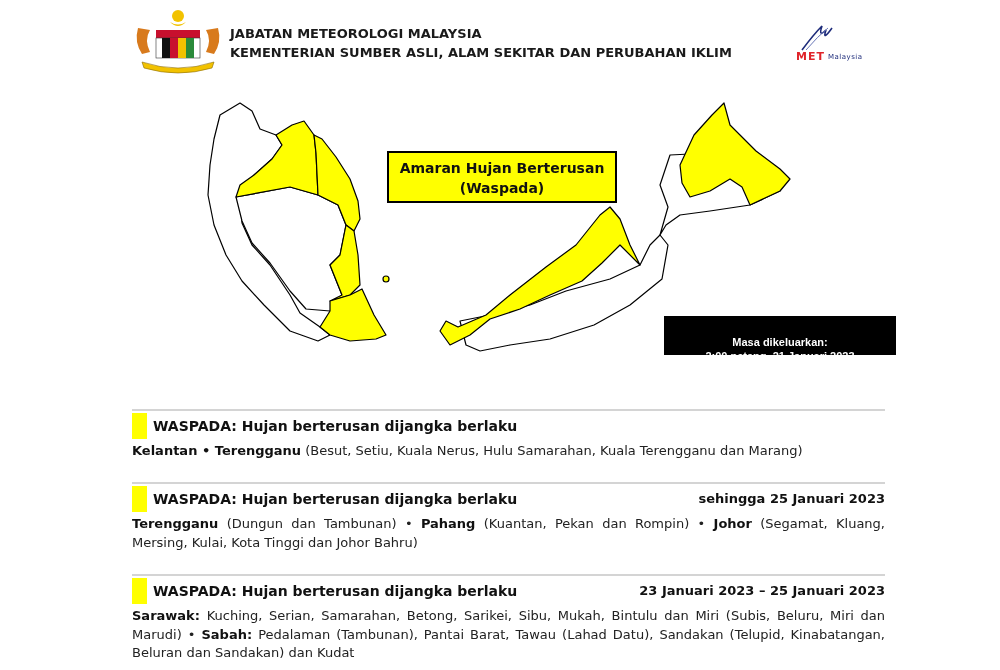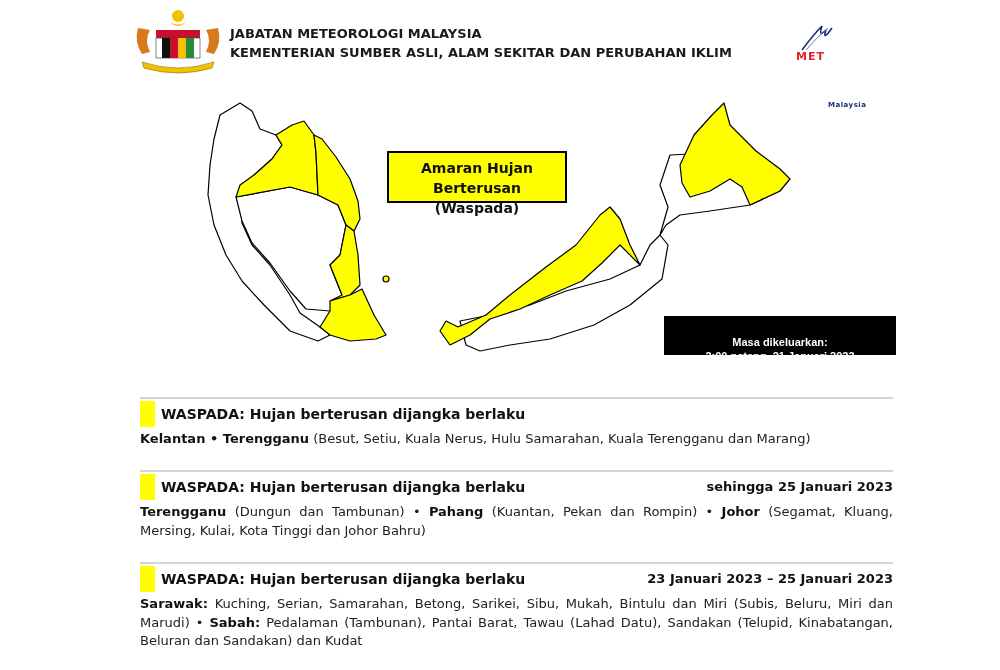--- a/index.html
+++ b/index.html
@@ -3,29 +3,29 @@
 <meta charset="utf-8">
 <style>
   html, body { margin:0; padding:0; background:#ffffff; }
   body { width:1000px; height:670px; position:relative; overflow:hidden;
          font-family:"DejaVu Sans", "Liberation Sans", sans-serif; color:#111; }
   .header { position:absolute; left:132px; top:8px; width:760px; height:70px; }
   .crest { position:absolute; left:0; top:0; width:92px; height:66px; }
   .header-text { position:absolute; left:98px; top:16px; font-weight:bold; font-size:13px; line-height:19px; color:#1a1a1a; letter-spacing:0; }
   .met-logo { position:absolute; right:10px; top:14px; width:90px; height:42px; }
   .met-logo .met { position:absolute; left:4px; top:28px; font-size:11px; font-weight:bold; color:#e0242a; letter-spacing:1px; }
-  .met-logo .mal { position:absolute; left:36px; top:31px; font-size:7px; font-weight:bold; color:#1d2b7a; letter-spacing:0.5px;margin-top:48px; }
+  .met-logo .mal { position:absolute; left:36px; top:31px; font-size:7px; font-weight:normal; color:#1d2b7a; letter-spacing:0.5px; }
 
   .map { position:absolute; left:190px; top:95px; width:720px; height:270px; }
-  .warn-box { position:absolute; left:387px; top:151px; width:180px; height:52px; background:#ffff00; border:2px solid #000;
+  .warn-box { position:absolute; left:387px; top:151px; width:230px; height:52px; background:#ffff00; border:2px solid #000;
               box-sizing:border-box; text-align:center; font-weight:bold; font-size:14px; line-height:20px; padding-top:5px; }
   .issued-box { position:absolute; left:664px; top:316px; width:232px; height:39px; background:#000; color:#fff;
                 text-align:center; font-family:"Liberation Sans", sans-serif; font-weight:bold; font-size:11px; line-height:14px; padding-top:19px; box-sizing:border-box; }
 
-  .section { position:absolute; left:140px; width:753px; }
+  .section { position:absolute; left:132px; width:753px;margin-top:12px; }
   .section .rule { position:absolute; left:0; right:0; top:0; height:2px; background:#d4d4d4; }
   .section .bar { position:absolute; left:0; top:4px; width:15px; height:26px; background:#ffff00; }
   .section .title { position:absolute; left:21px; top:7px; font-weight:bold; font-size:14px; line-height:20px; }
   .section .date { position:absolute; right:0; top:7px; font-weight:bold; font-size:13px; line-height:20px; }
   .section .body { position:absolute; left:0; right:0; top:33px; font-size:13px; line-height:18.5px; text-align:justify; color:#222; }
   .section .body b { color:#111; }
 </style>
 </head>
 <body>
 

